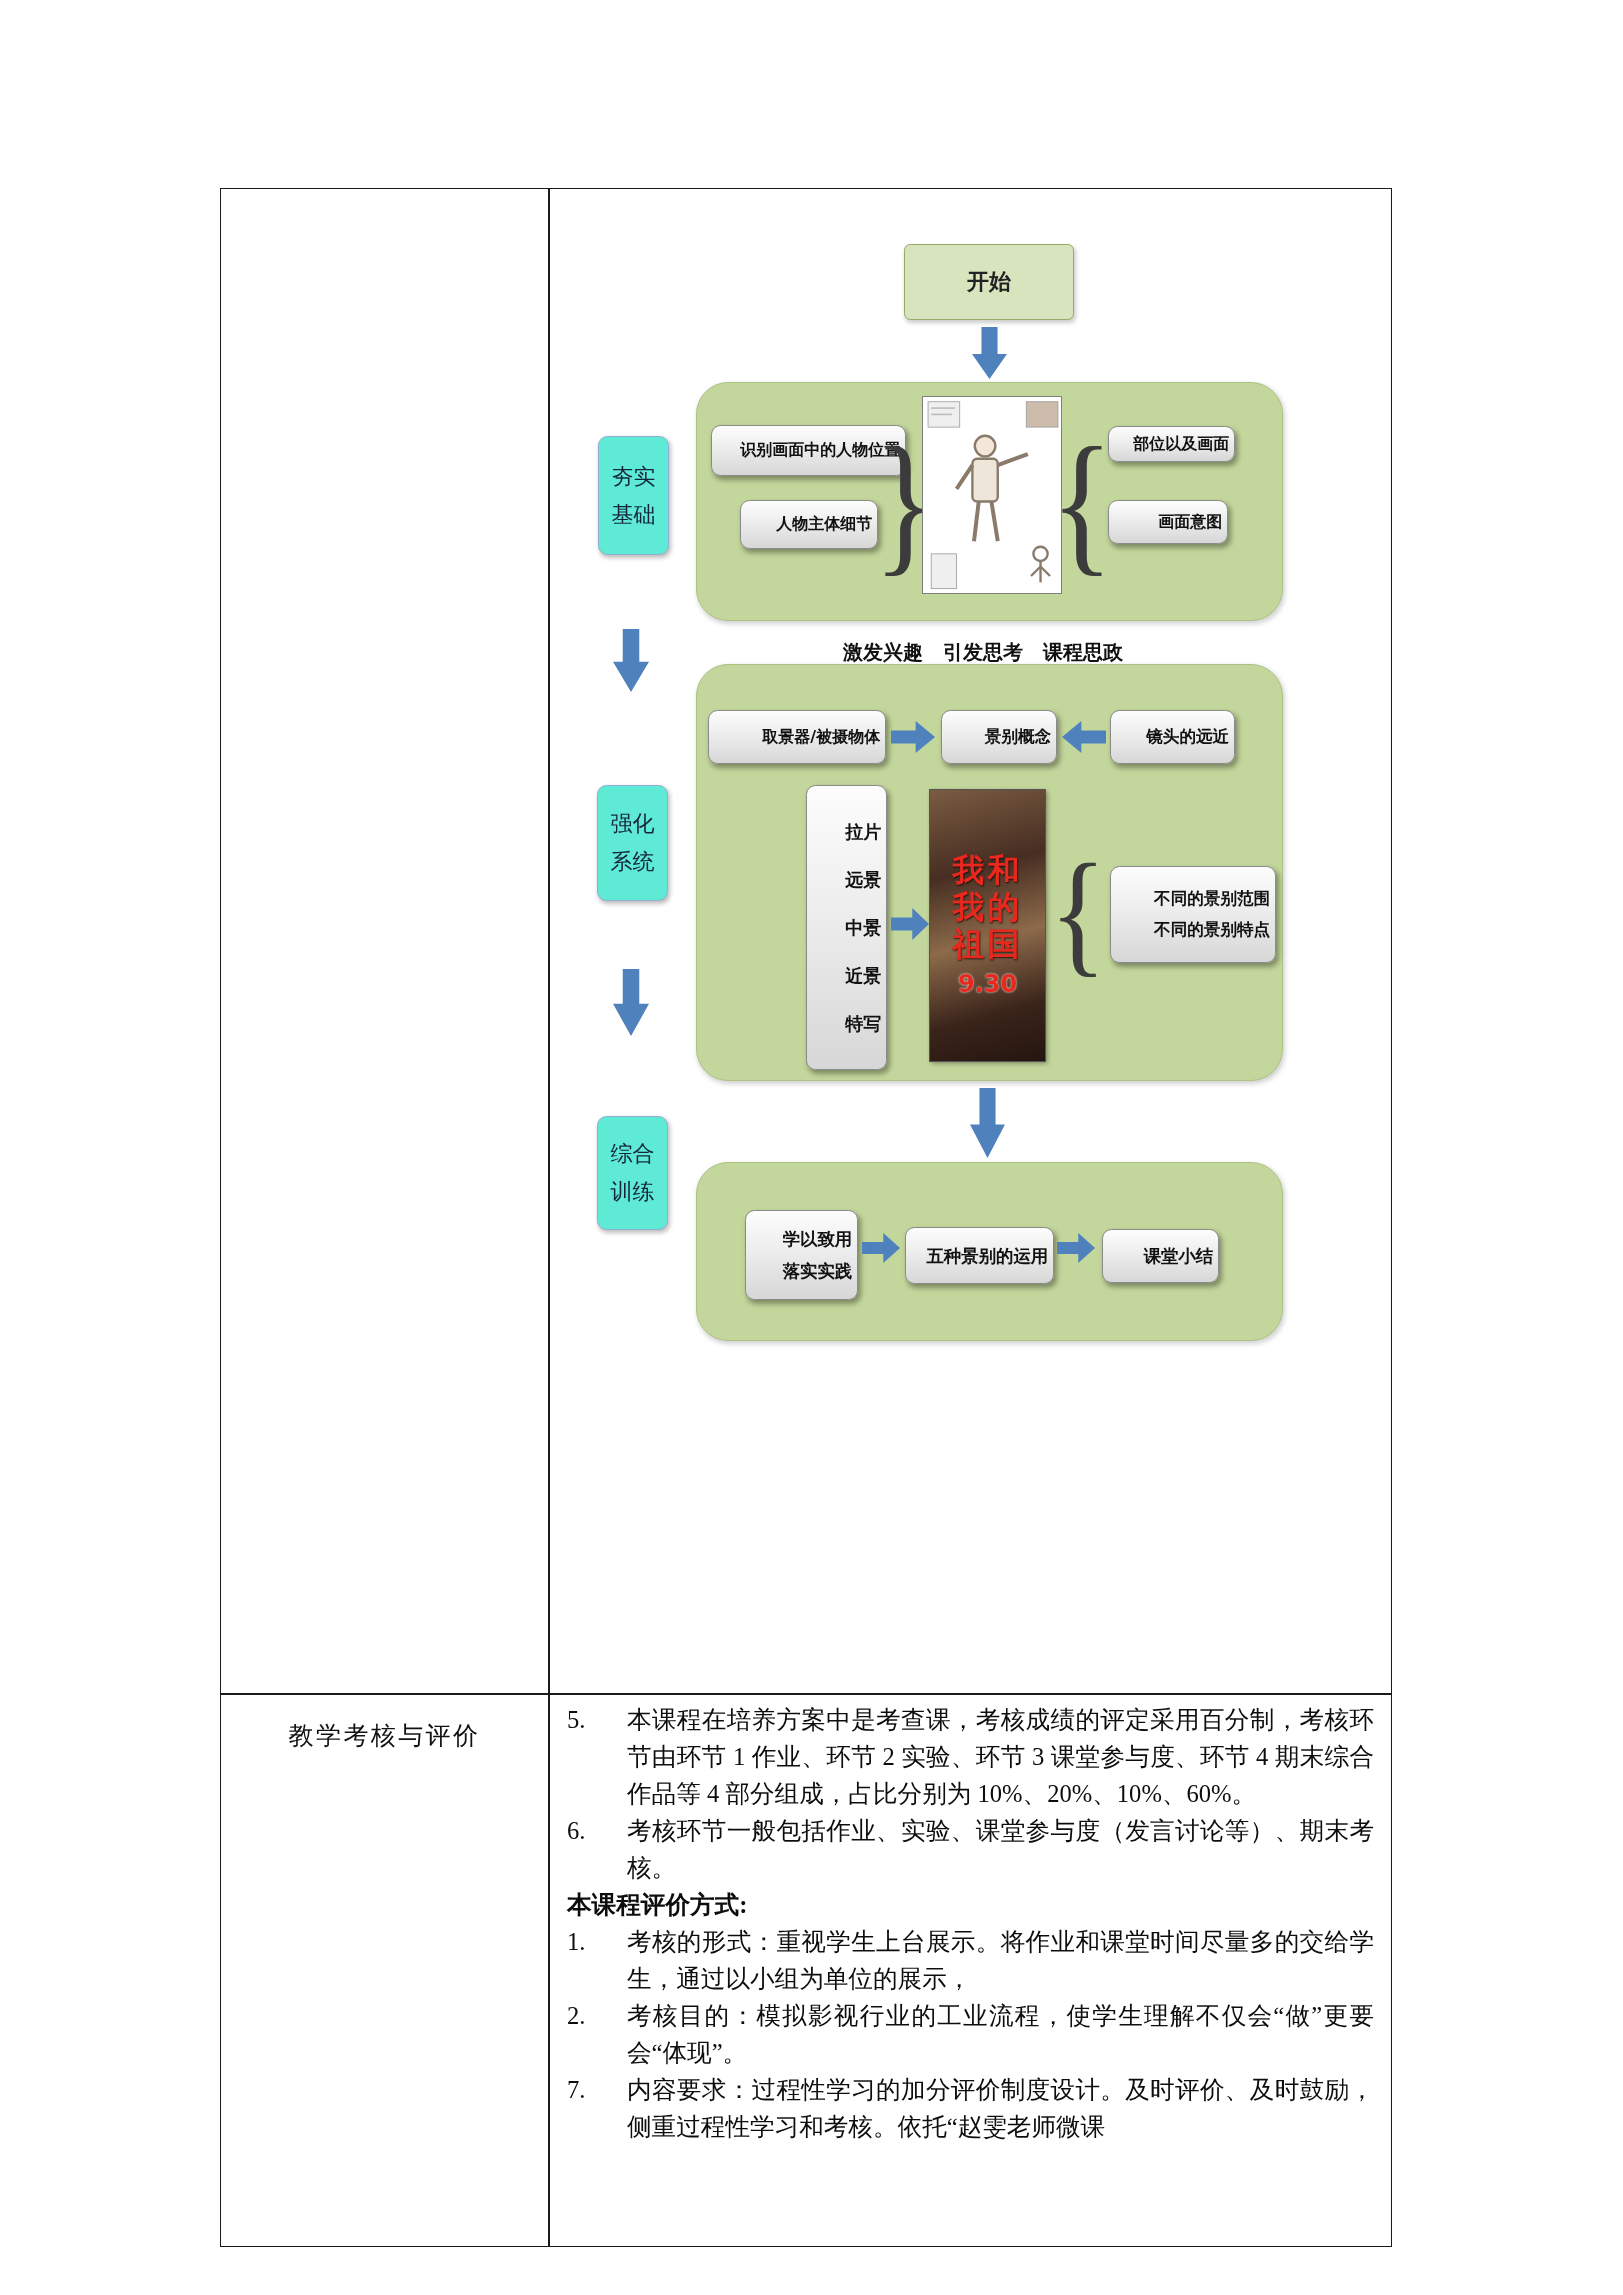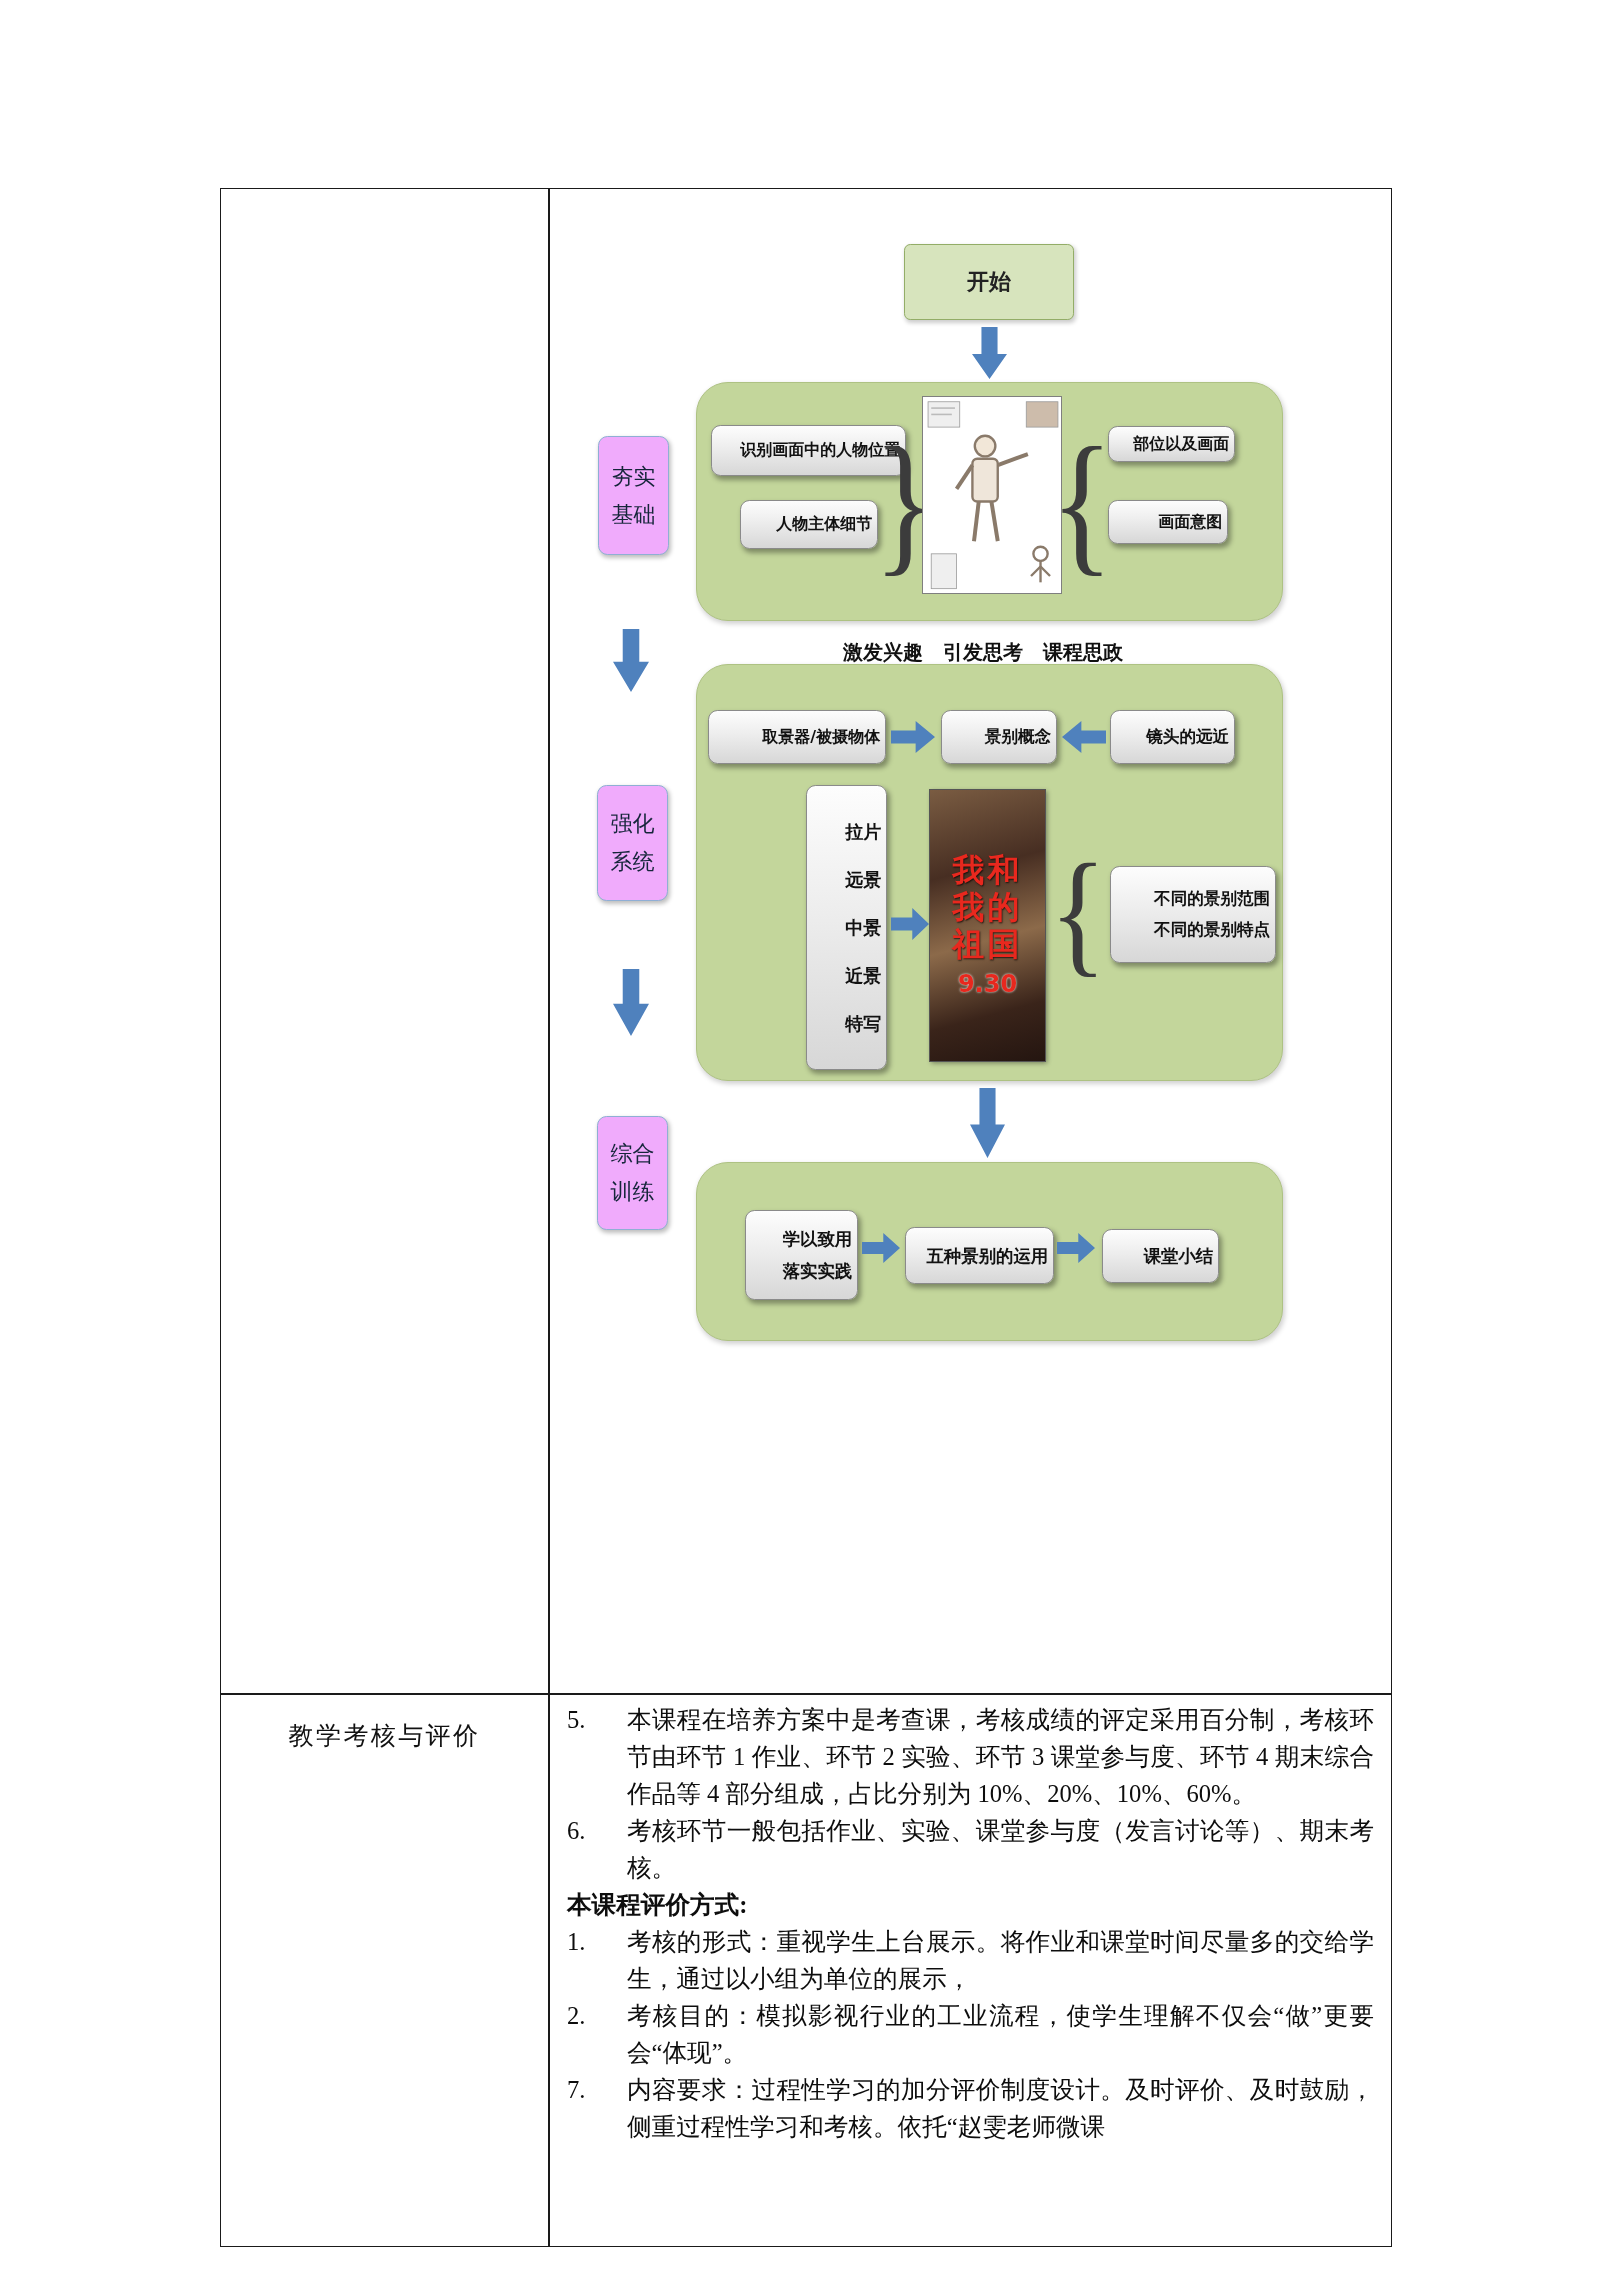--- a/index.html
+++ b/index.html
@@ -31,21 +31,21 @@
     font-size:22px;font-weight:700;color:#222;box-shadow:1.6px 2.4px 4px rgba(0,0,0,.2);
   }
   .wbox{
     background:linear-gradient(180deg,#fdfdfd 0%,#ededed 45%,#d7d7d7 100%);
     border:0.8px solid #8a8a8a;border-radius:9.5px;
     box-shadow:2.4px 3.2px 4.8px rgba(0,0,0,.35);
     display:flex;flex-direction:column;align-items:flex-end;justify-content:center;
     text-align:center;font-weight:700;color:#111;padding:3.2px 4.8px;
   }
   .bluebox{
-    background:#f0abfc;border:1.6px solid #8fafd4;border-radius:9.5px;
+    background:#5eead4;border:1.6px solid #8fafd4;border-radius:9.5px;
     box-shadow:1.6px 2.4px 4px rgba(0,0,0,.25);
     display:flex;flex-direction:column;align-items:center;justify-content:center;gap:8px;
     font-size:22px;color:#15253a;
   }
   .arrow-down{background:#4f81bd;clip-path:polygon(27% 0,73% 0,73% 52%,100% 52%,50% 100%,0 52%,27% 52%);}
   .arrow-right{background:#4f81bd;clip-path:polygon(0 30%,56% 30%,56% 0,100% 50%,56% 100%,56% 70%,0 70%);}
   .arrow-left{background:#4f81bd;clip-path:polygon(100% 30%,44% 30%,44% 0,0 50%,44% 100%,44% 70%,100% 70%);}
   .brace{
     font-family:"Liberation Serif","DejaVu Serif",serif;color:#3c3c3c;
     display:flex;align-items:center;justify-content:center;line-height:1;font-weight:400;

